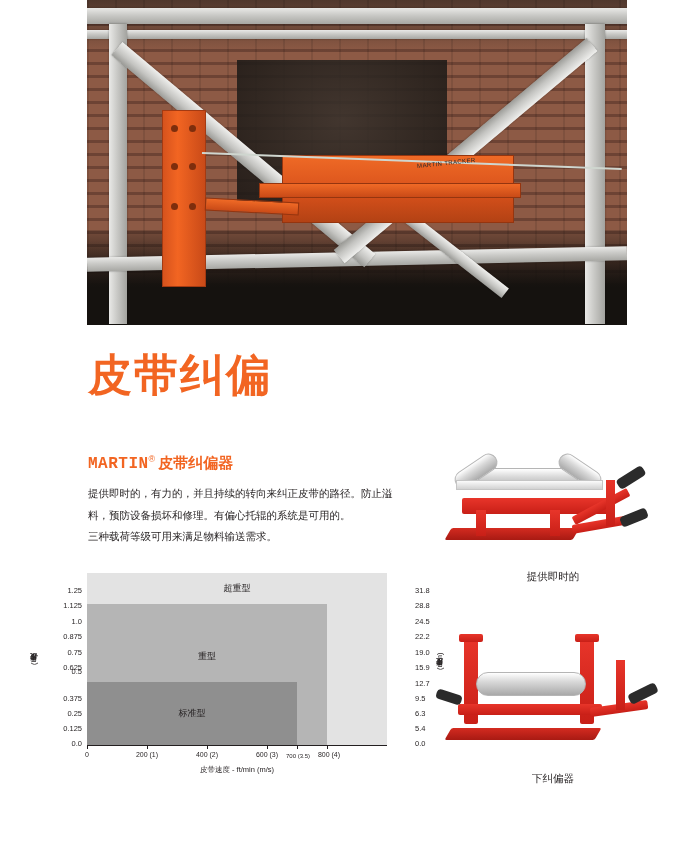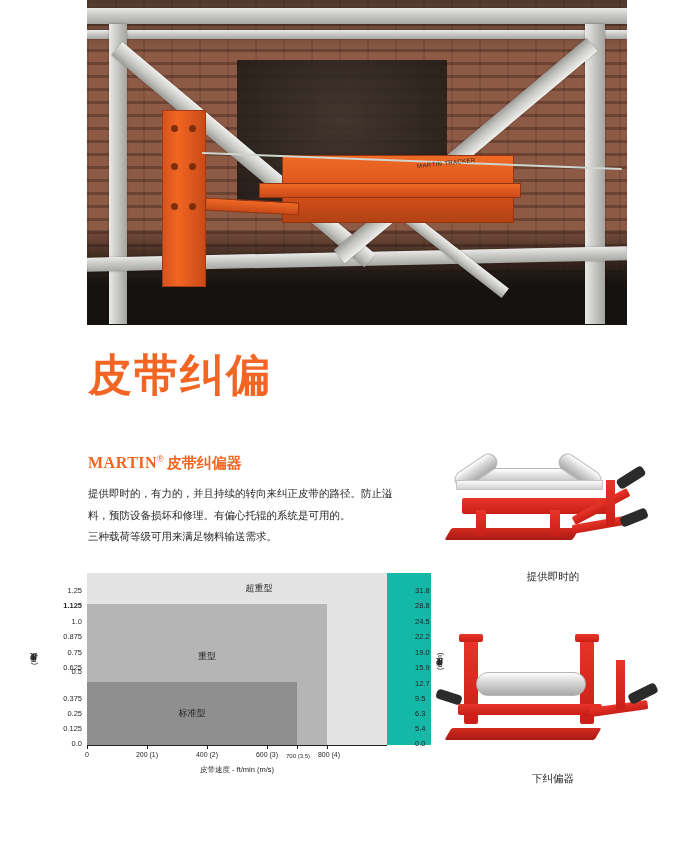--- a/index.html
+++ b/index.html
@@ -133,21 +133,21 @@
   
   .brand-line {
     position: absolute;
     left: 88px;
     top: 455px;
     font-size: 15px;
     line-height: 1;
     white-space: nowrap;
   }
   .brand-name {
-    font-family: Liberation Serif, serif;
+    font-family: Liberation Mono, monospace;
     font-weight: bold;
     font-size: 16px;
     color: #f26522;
     letter-spacing: .5px;
   }
   .brand-reg {
     font-size: 9px;
     vertical-align: super;
     color: #f26522;
   }
@@ -175,21 +175,21 @@
     position: absolute;
     left: 30px;
     top: 573px;
     width: 390px;
     height: 212px;
   }
   .chart-area {
     position: absolute;
     left: 57px;
     top: 0px;
-    width: 344px;
+    width: 300px;
     height: 172px;
     background: #14b8a6;
     border: none;
   }
   .band {
     position: absolute;
     left: 0;
     box-sizing: border-box;
   }
   .band-label {
@@ -348,21 +348,21 @@
     <div class="band" style="left:0; top:31px; width:240px; height:141px; background:#b5b5b5;"></div>
     <div class="band-label" style="top:77px; width:240px; text-align:center;">重型</div>
 
     <div class="band" style="left:0; top:109px; width:210px; height:63px; background:#8f8f8f;"></div>
     <div class="band-label" style="top:134px; width:210px; text-align:center;">标准型</div>
   </div>
 
   <div class="axis-y-left">
     <div class="y-title" style="left:0px; top:48px; height:80px;">皮带厚度 (in)</div>
     <div class="tick tick-l" style="top:13px;text-align:center;">1.25</div>
-    <div class="tick tick-l" style="top:28px;font-weight:bold;">1.125</div>
+    <div class="tick tick-l" style="top:28px;">1.125</div>
     <div class="tick tick-l" style="top:44px;">1.0</div>
     <div class="tick tick-l" style="top:59px;">0.875</div>
     <div class="tick tick-l" style="top:75px;">0.75</div>
     <div class="tick tick-l" style="top:90px;text-align:right;">0.625</div>
     <div class="tick tick-l" style="top:94px;">0.5</div>
     <div class="tick tick-l" style="top:121px;">0.375</div>
     <div class="tick tick-l" style="top:136px;">0.25</div>
     <div class="tick tick-l" style="top:151px;">0.125</div>
     <div class="tick tick-l" style="top:166px;">0.0</div>
   </div>

